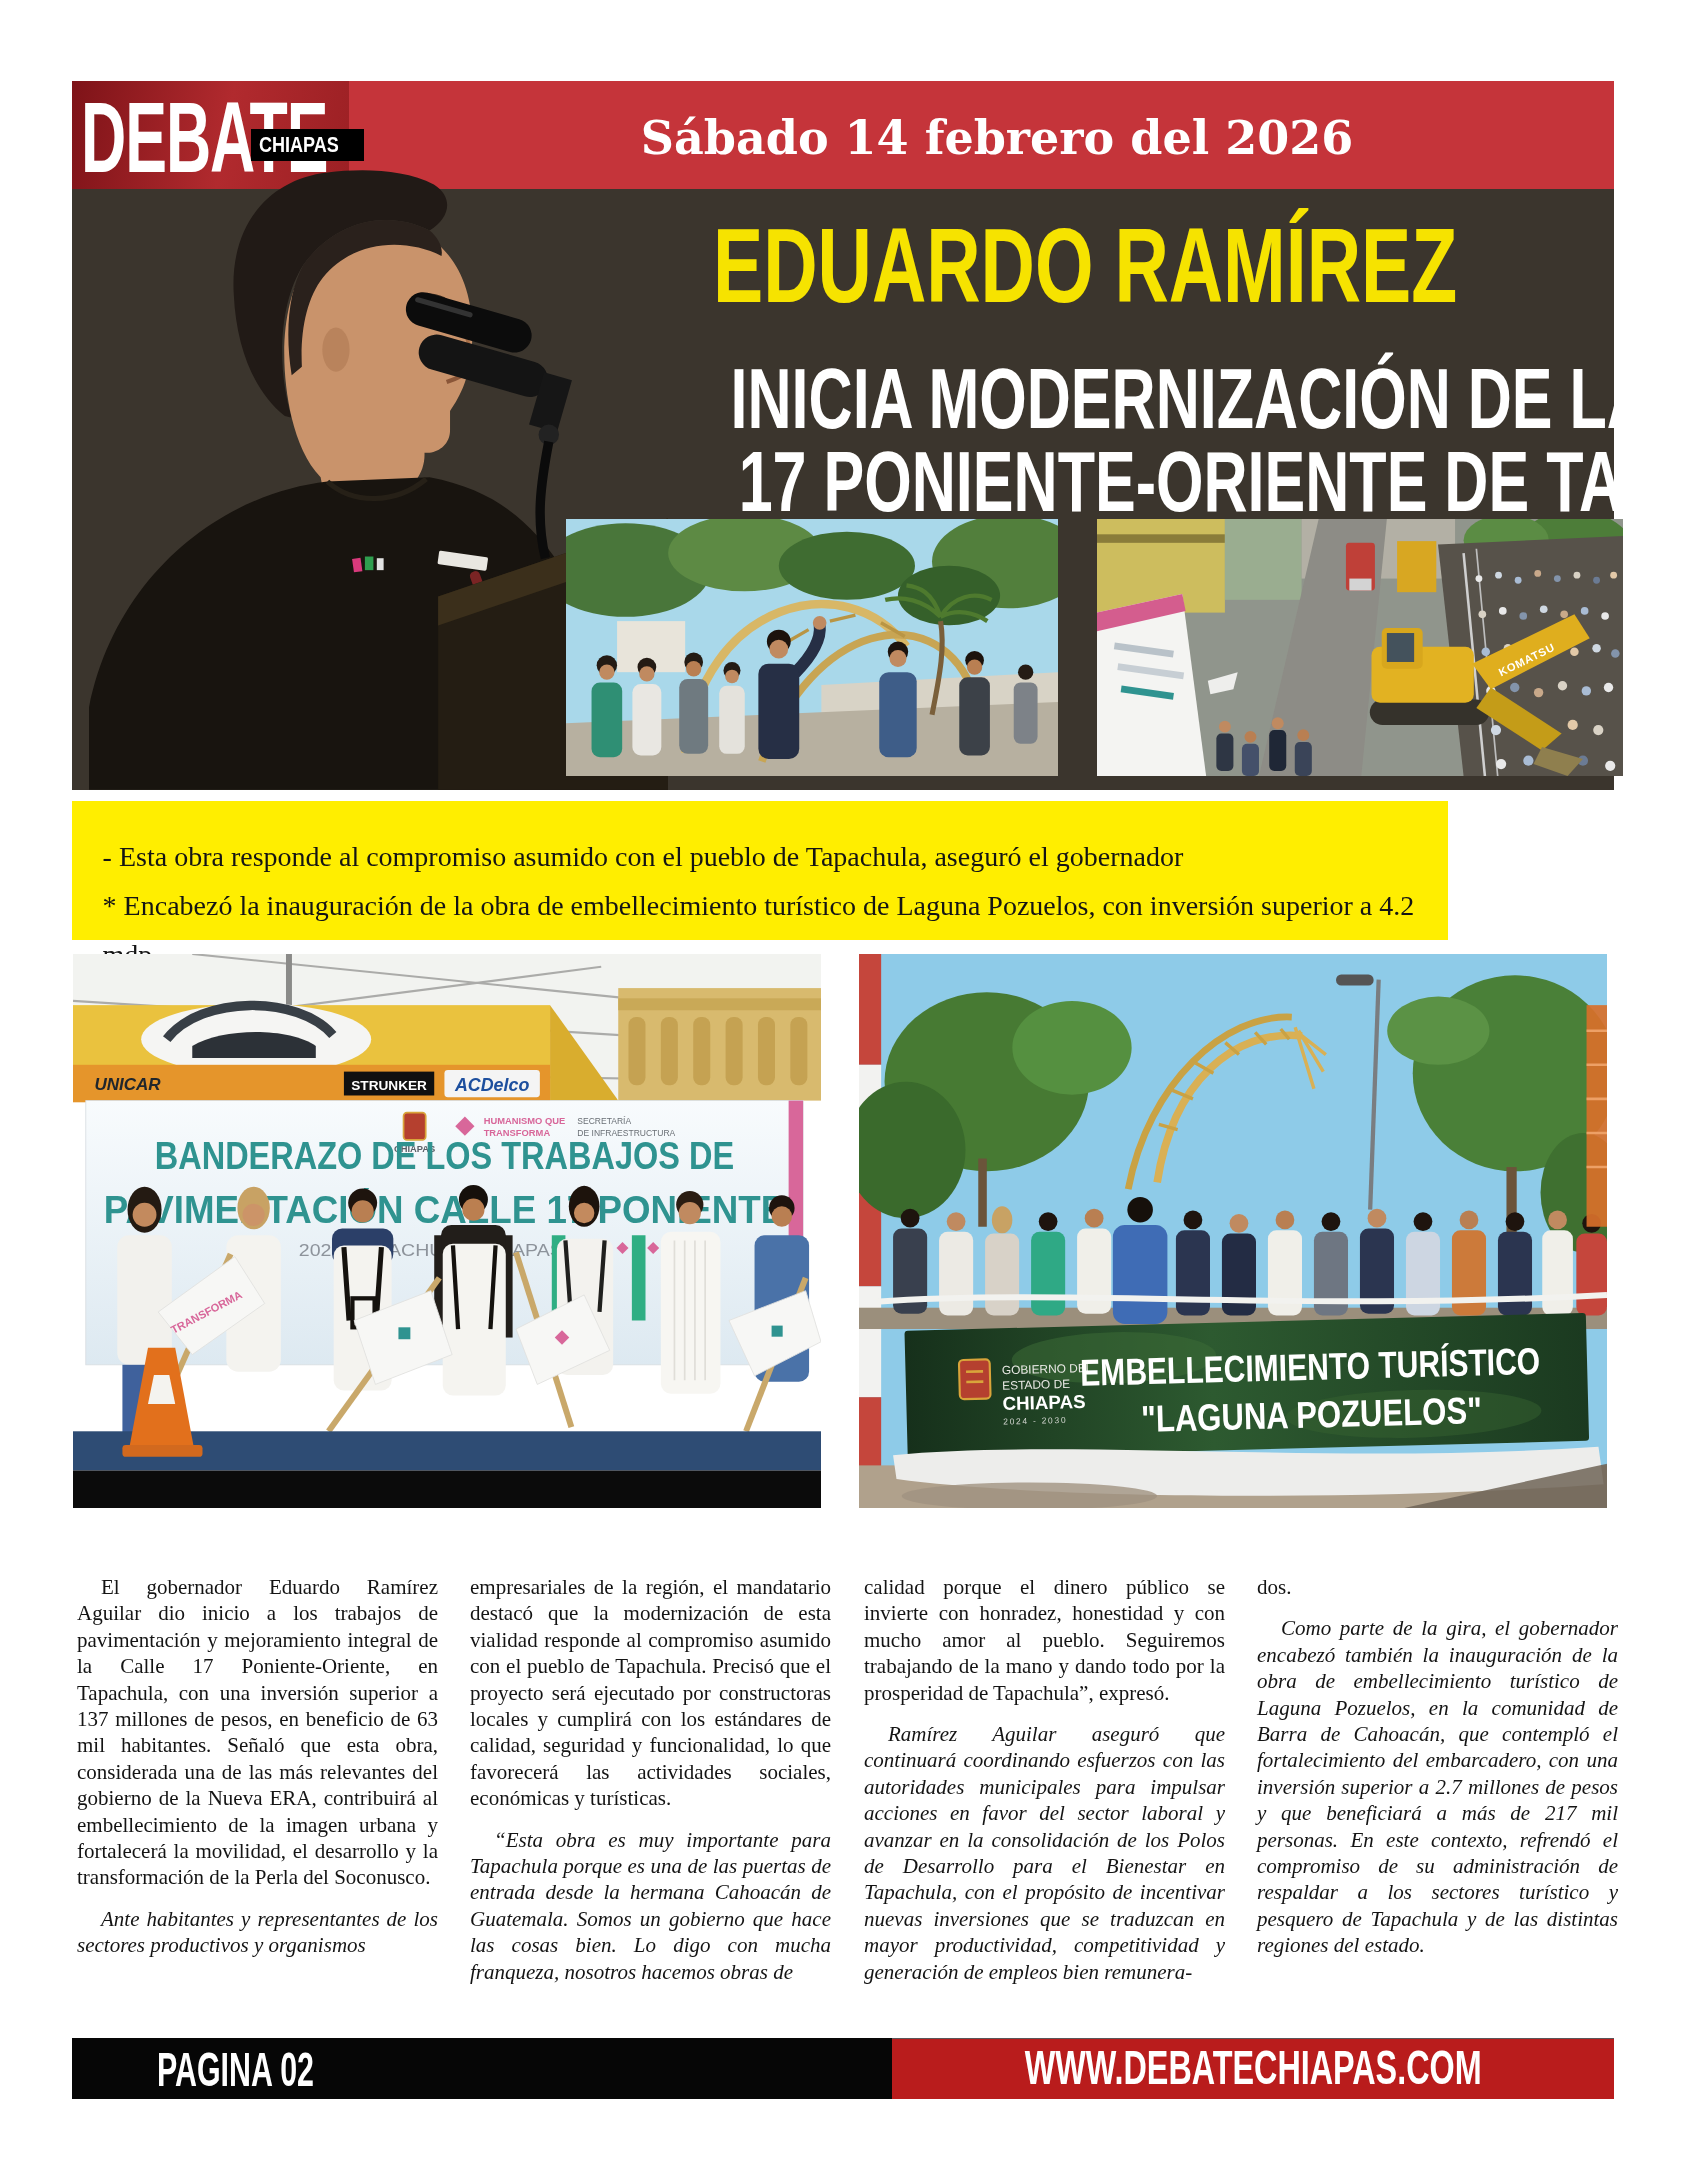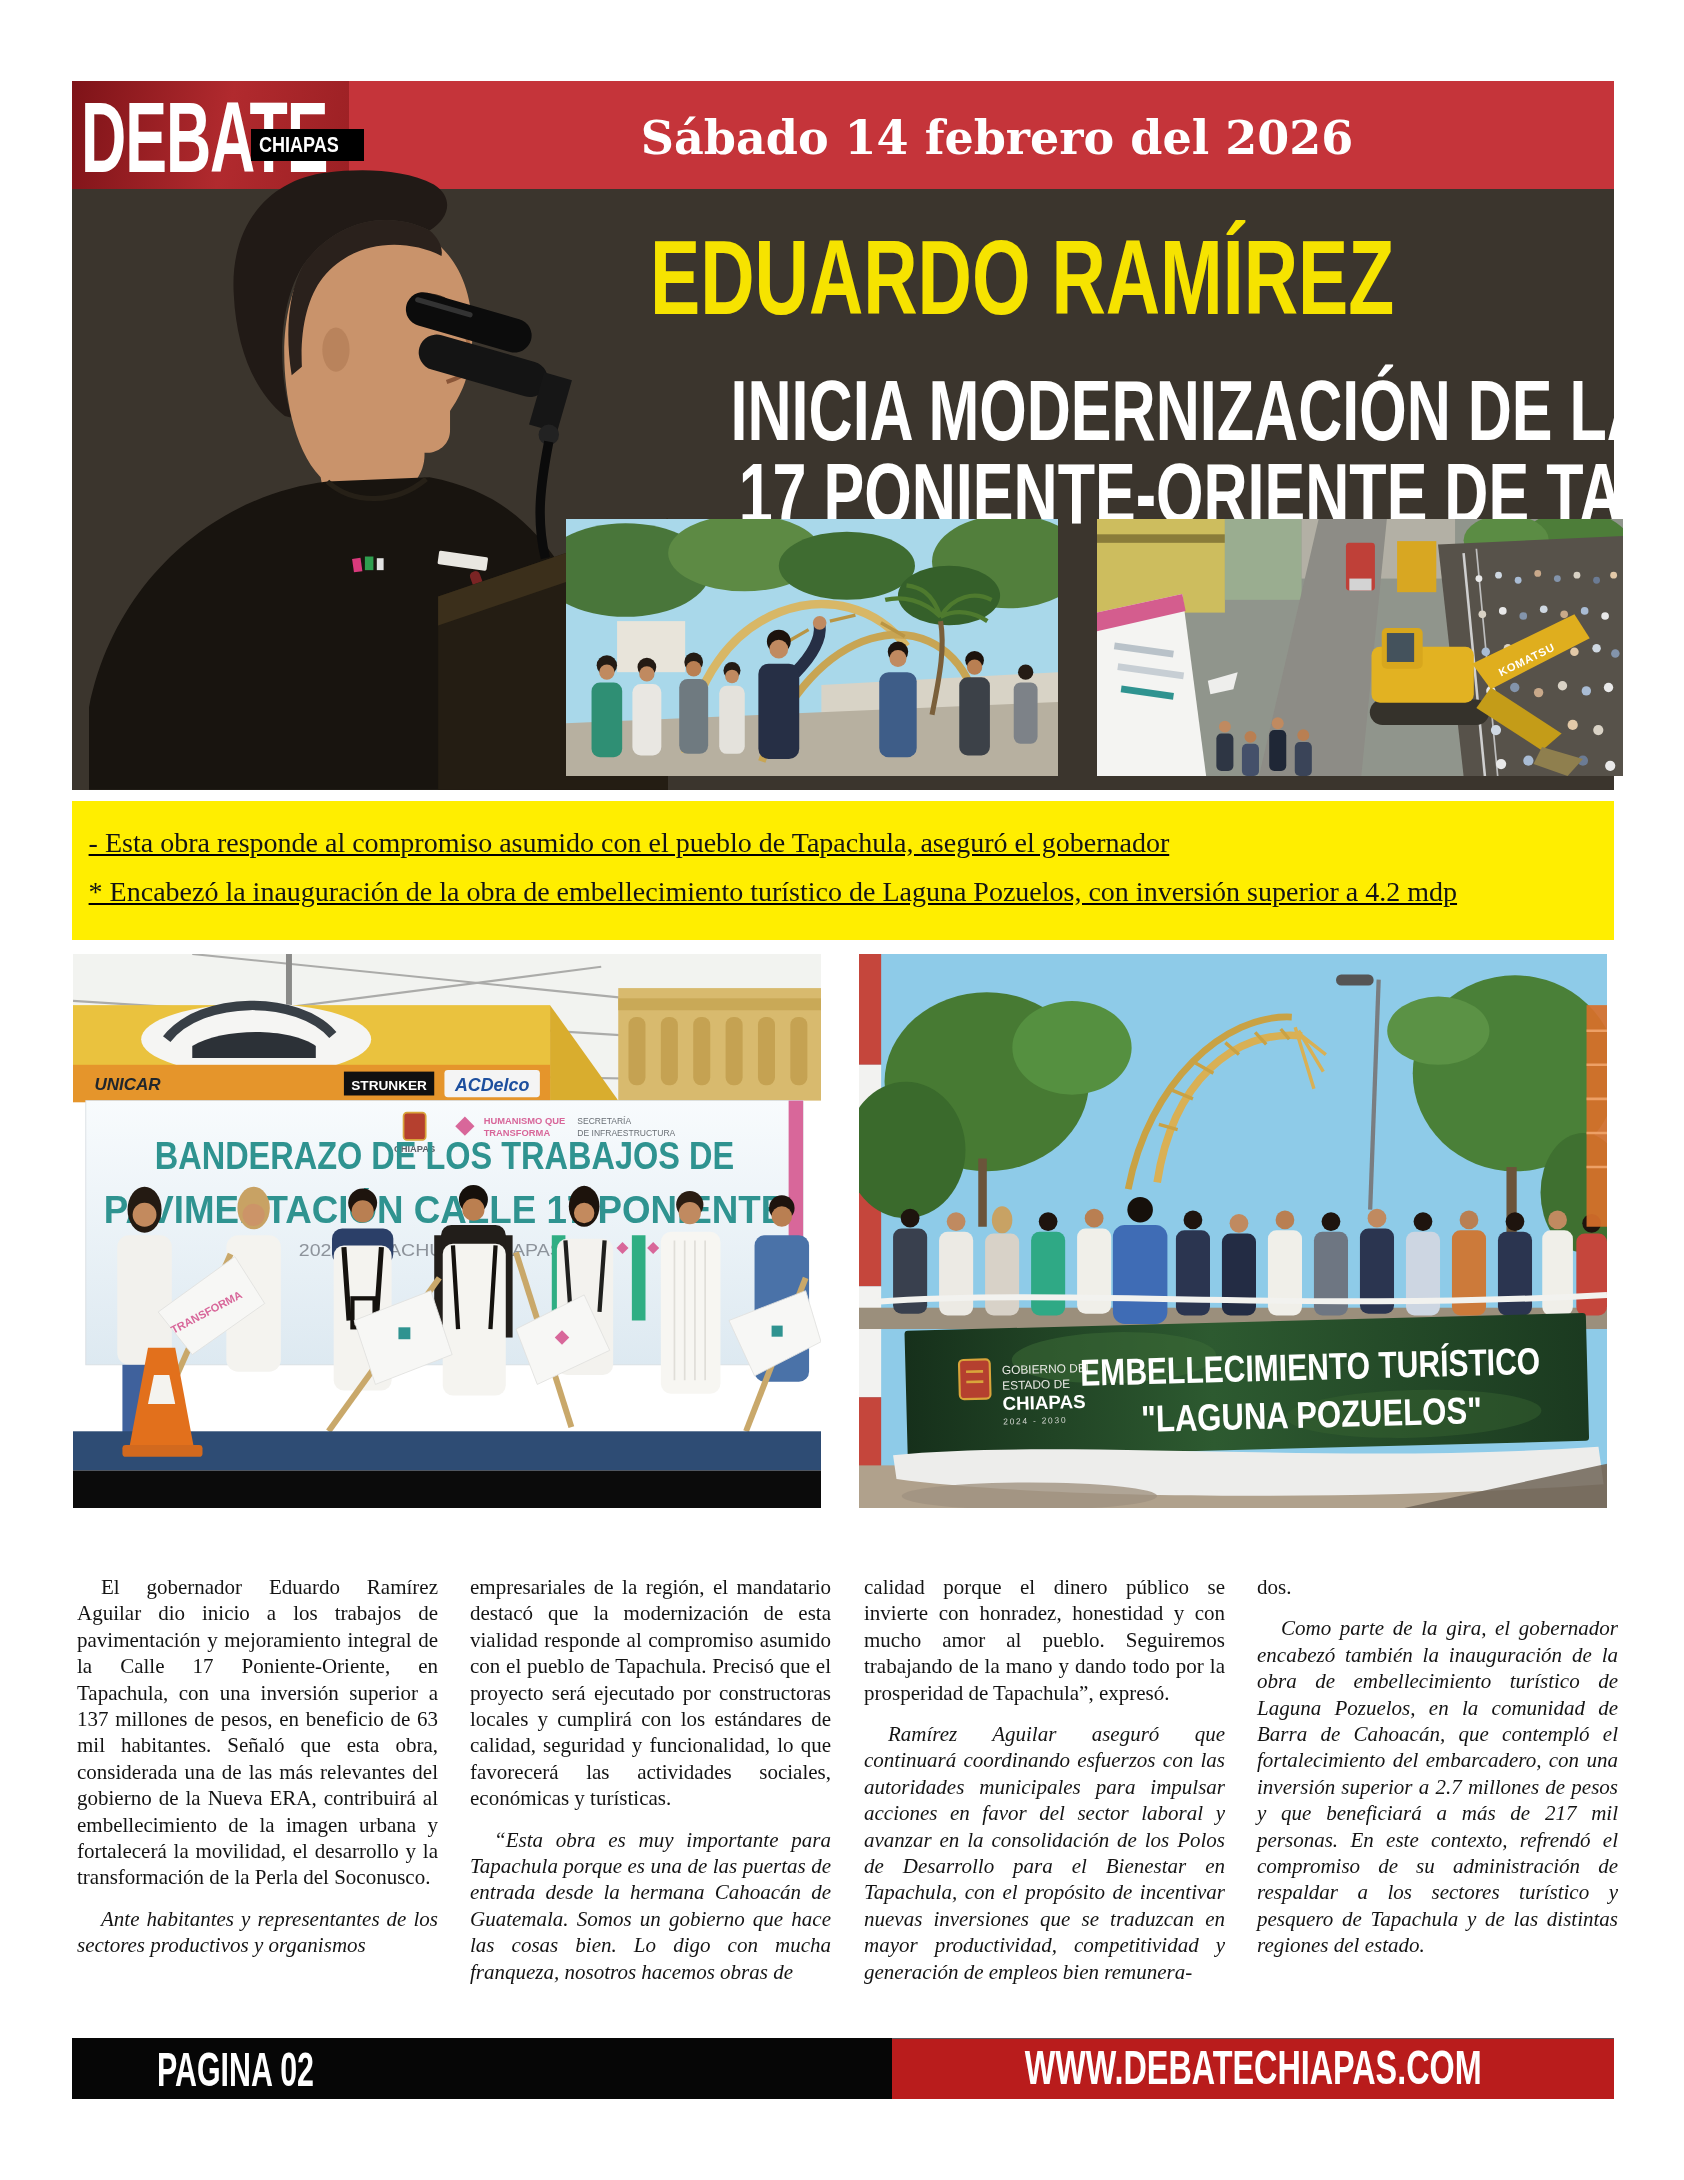--- a/index.html
+++ b/index.html
@@ -13,29 +13,29 @@
   .logo-box{position:relative;width:277px;height:100%;background:linear-gradient(100deg,#7e1318 0%,#b12a2e 55%,#9c2024 100%);display:flex;align-items:center;}
   .logo-text{font-size:101px;line-height:85px;font-weight:bold;color:#ffffff;letter-spacing:-1.7px;margin-left:8.5px;}
   .chiapas-tag{position:absolute;left:179px;top:48px;background:#000;color:#fff;font-size:22px;font-weight:bold;padding:3.4px 7.7px 2.6px;letter-spacing:0;}
   .chiapas-tag span{display:inline-block;transform:scaleX(.82);transform-origin:0 50%;white-space:nowrap;}
   .date-banner{flex:1;background:#c5343a;display:flex;align-items:center;justify-content:center;}
   .date-text{font-family:"DejaVu Serif",serif;font-weight:bold;color:#ffffff;font-size:46px;margin-left:31px;}
 
   
   .hero{left:72px;top:189px;width:1542px;height:601px;background:#3b352d;}
   .gov-svg{position:absolute;left:0;top:-95px;width:596px;height:696px;}
-  .hero-headline{position:absolute;left:426px;right:5.1px;top:12px;text-align:left;}
+  .hero-headline{position:absolute;left:426px;right:5.1px;top:0;text-align:right;}
   .hl-kicker{margin-top:29px;font-size:106px;line-height:95px;font-weight:bold;color:#f6e300;}
   .hl-sub{margin-top:44px;font-size:86px;line-height:83px;font-weight:bold;color:#ffffff;}
   .hero-photo-mid{position:absolute;left:494px;top:330px;width:492px;height:257px;}
   .hero-photo-right{position:absolute;left:1025px;top:330px;width:526px;height:257px;}
   .hero-photo-mid svg,.hero-photo-right svg,.photo-frame svg{display:block;width:100%;height:100%;}
 
   
-  .highlight{left:72px;top:801px;width:1542px;height:139px;background:#ffee00;padding:3px;box-sizing:border-box;text-decoration:underline;}
+  .highlight{left:72px;top:801px;width:1376px;height:139px;background:#ffee00;padding:17px;box-sizing:border-box;}
   .hl-line{font-family:"Liberation Serif",serif;font-size:28px;line-height:49px;color:#141414;margin-left:13.6px;}
   .hl-line1{padding-top:13.6px;}
 
   
   .photo-frame{overflow:hidden;}
   .photo-left-frame{left:73px;top:954px;width:748px;height:554px;}
   .photo-right-frame{left:859px;top:954px;width:748px;height:554px;}
 
   
   .article-col{top:1574px;width:361px;font-family:"Liberation Serif",serif;font-size:21px;line-height:26.4px;text-align:justify;color:#141414;}

